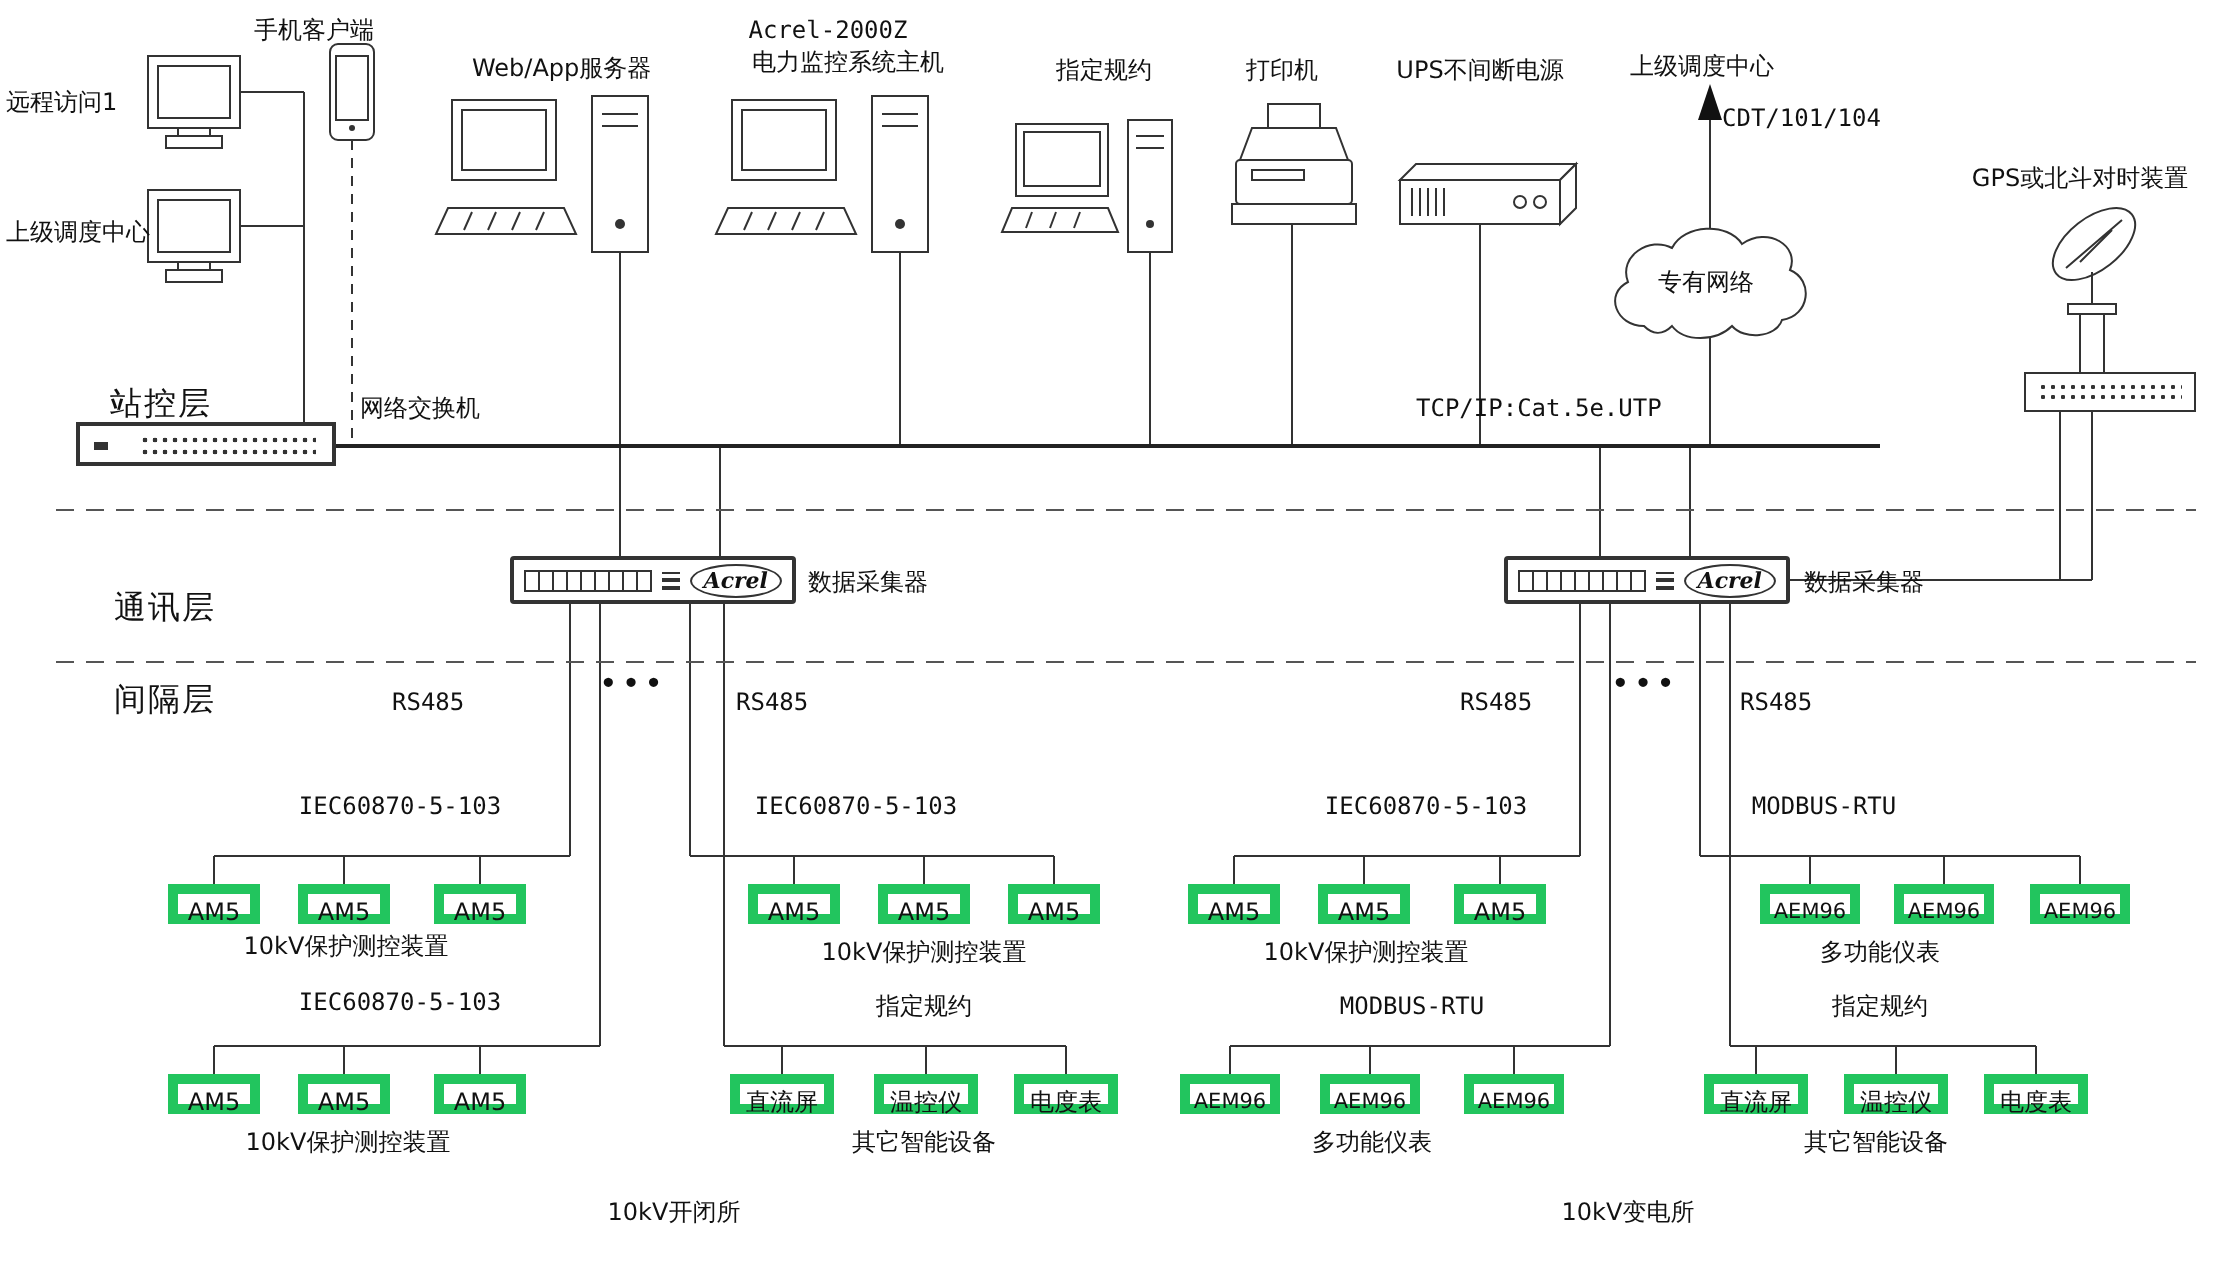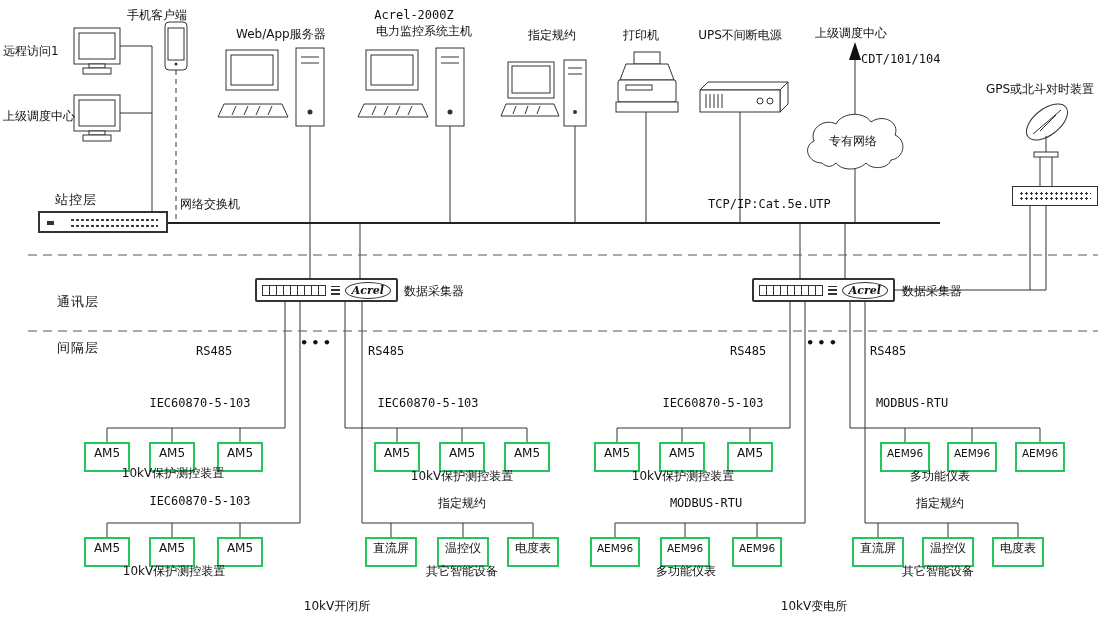--- a/index.html
+++ b/index.html
@@ -2,23 +2,23 @@
 <html><head>
 <meta charset="utf-8">
 <style>
   html,body{margin:0;padding:0;background:#fff}
   .stage{position:relative;width:1110px;height:631px;background:#fff;overflow:hidden;
          font-family:"DejaVu Sans","Liberation Sans",sans-serif;color:#111}
   svg.wires{position:absolute;left:0;top:0;z-index:1}
   .lbl{position:absolute;white-space:nowrap;font-size:12px;line-height:1.2;z-index:3}
   .c{transform:translateX(-50%)}
   .mono{font-family:"DejaVu Sans Mono","Liberation Mono",monospace;font-size:12px}
-  .layer{font-size:13px;letter-spacing:1px}
+  .layer{font-size:16px;letter-spacing:1px}
   .dots{font-weight:bold;font-size:13px;letter-spacing:3px}
-  .dev{position:absolute;height:30px;border:2px solid #22c55e;background:#fff;text-align:center;
+  .dev{position:absolute;height:20px;border:5px solid #22c55e;background:#fff;text-align:center;
        line-height:18px;font-size:12px;z-index:2;box-sizing:border-box}
   .dev.small{font-size:10.5px}
   .collector{position:absolute;width:143px;height:24px;border:2px solid #333;border-radius:2px;
              background:#fff;display:flex;align-items:center;gap:5px;padding:0 5px;
              box-sizing:border-box;z-index:2}
   .ports{width:64px;height:11px;border:1px solid #333;box-sizing:border-box;
          background:repeating-linear-gradient(90deg,transparent 0 6px,#333 6px 7px)}
   .csep{width:9px;height:9px;background:repeating-linear-gradient(0deg,#333 0 2px,transparent 2px 4px)}
   .brand{font-style:italic;font-weight:bold;font-size:11px;border:1.5px solid #333;border-radius:50%;
          padding:0 6px;line-height:15px;font-family:"DejaVu Serif","Liberation Serif",serif}

